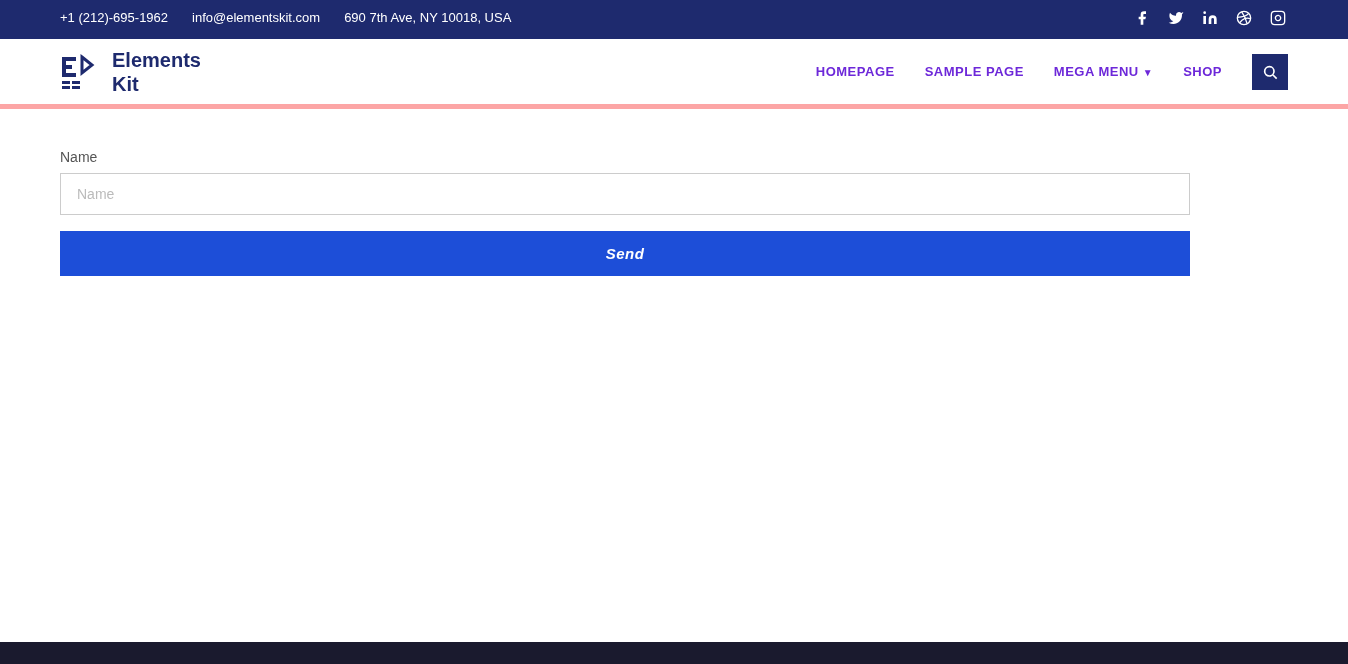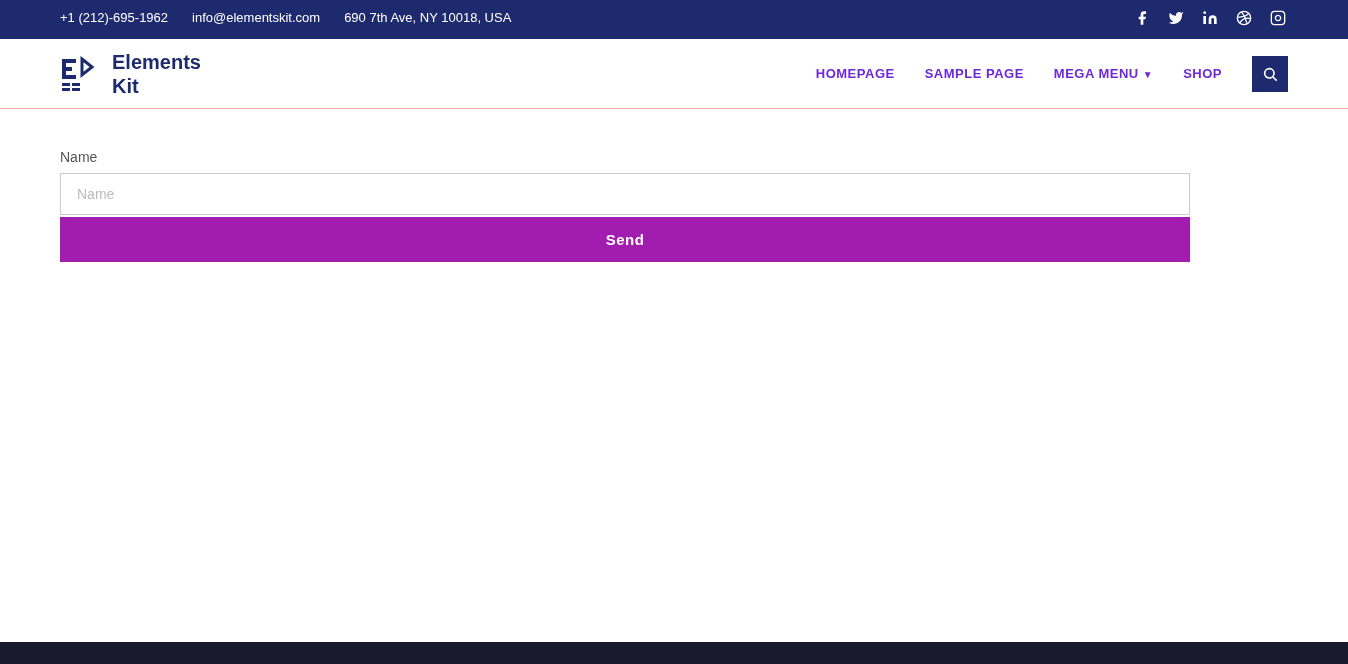--- a/index.html
+++ b/index.html
@@ -35,21 +35,21 @@
       text-align: center;
     }
 
     
     .header {
       display: flex;
       align-items: center;
       justify-content: space-between;
       padding: 0 60px;
       height: 70px;
-      border-bottom: 1px solid #fca5a5;
+      border-bottom: 5px solid #fca5a5;
       background: #fff;
     }
     .logo-area {
       display: flex;
       align-items: center;
       gap: 10px;
       text-decoration: none;
     }
     .logo-icon {
       display: flex;
@@ -115,31 +115,32 @@
       max-width: 1130px;
       padding: 12px 16px;
       border: 1px solid #ccc;
       font-size: 14px;
       color: #aaa;
       outline: none;
       background: #fff;
     }
     .name-input::placeholder { color: #bbb; }
     .send-btn {
-      margin-top: 2px;
+      margin-top: 16px;
       width: 100%;
       max-width: 1130px;
       padding: 14px;
-      background: #a21caf;
+      background: #1d4ed8;
       color: #fff;
       border: none;
       font-size: 15px;
       font-weight: 600;
       cursor: pointer;
       letter-spacing: 0.5px;
+      font-style: italic;
     }
 
     
     .bottom-bar {
       position: fixed;
       bottom: 0;
       left: 0;
       right: 0;
       height: 22px;
       background: #1a1a2e;

